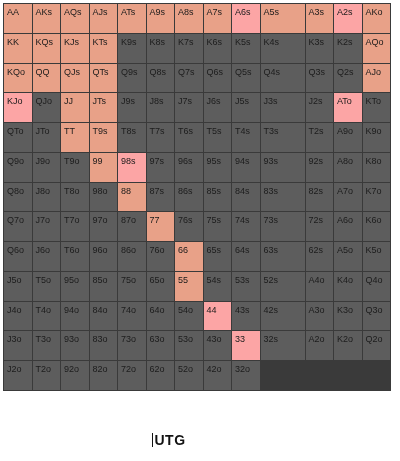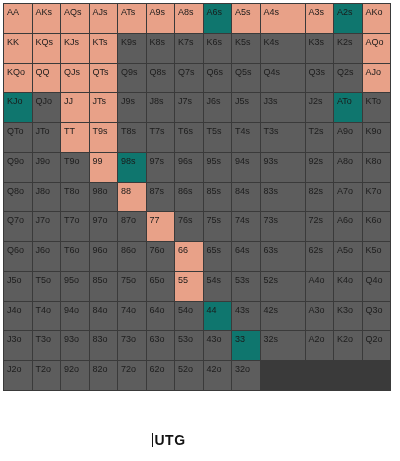--- a/index.html
+++ b/index.html
@@ -58,21 +58,21 @@
   .cell .lbl {
     position: absolute;
     left: 3px;
     top: 4px;
     white-space: nowrap;
     letter-spacing: 0px;
   }
 
   
   .cat-raise  { background: #e8a188; text-align: right; }
-  .cat-mixed  { background: #0f766e; }
+  .cat-mixed  { background: #fca5a5; }
   .cat-fold   { background: #5d5d5d; color: #1c1c1c; }
   .cat-dim    { background: #9a9a9a; color: #545454; margin-left: 44px; }
 
   
   .footer {
     position: absolute;
     left: 0;
     top: 425px;
     width: 338px;
     height: 30px;
@@ -117,28 +117,28 @@
         </div>
         <div class="cell cat-raise">
           <span class="lbl">ATs</span>
         </div>
         <div class="cell cat-raise">
           <span class="lbl">A9s</span>
         </div>
         <div class="cell cat-raise">
           <span class="lbl">A8s</span>
         </div>
+        <div class="cell cat-raise">
+          <span class="lbl">A7s</span>
+        </div>
         <div class="cell cat-mixed">
           <span class="lbl">A6s</span>
         </div>
         <div class="cell cat-raise">
           <span class="lbl">A5s</span>
-        </div>
-        <div class="cell cat-raise">
-          <span class="lbl">A4s</span>
         </div>
         <div class="cell cat-raise">
           <span class="lbl">A3s</span>
         </div>
         <div class="cell cat-mixed">
           <span class="lbl">A2s</span>
         </div>
         <div class="cell cat-raise">
           <span class="lbl">AKo</span>
         </div>

